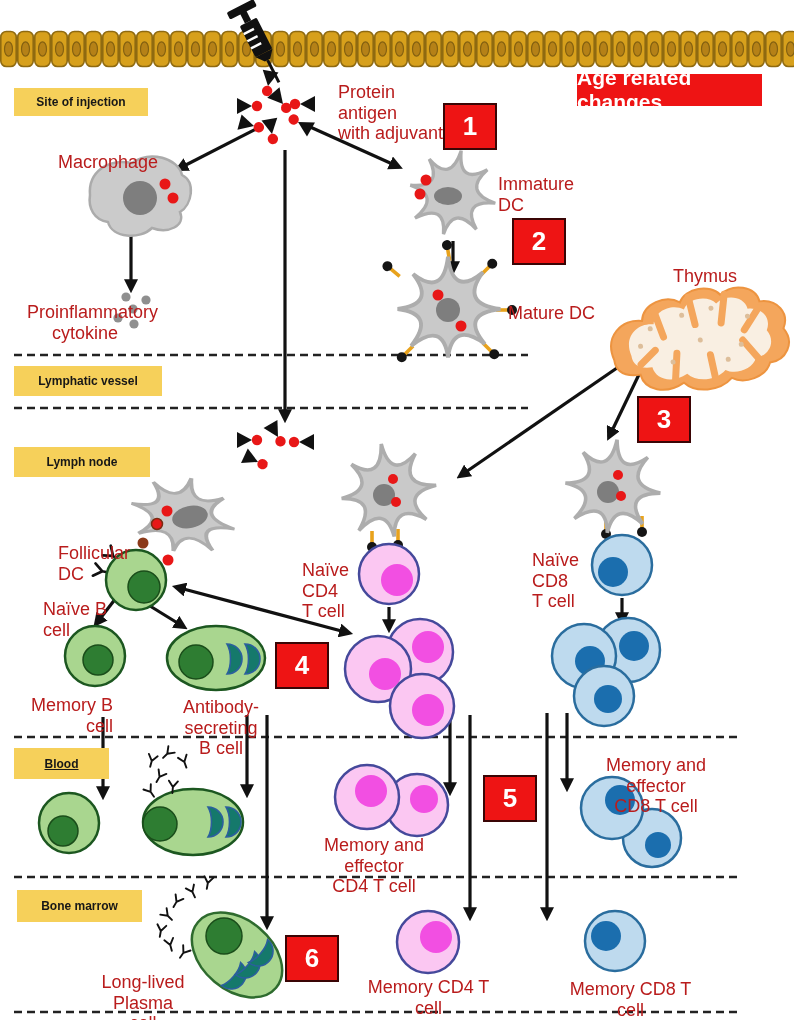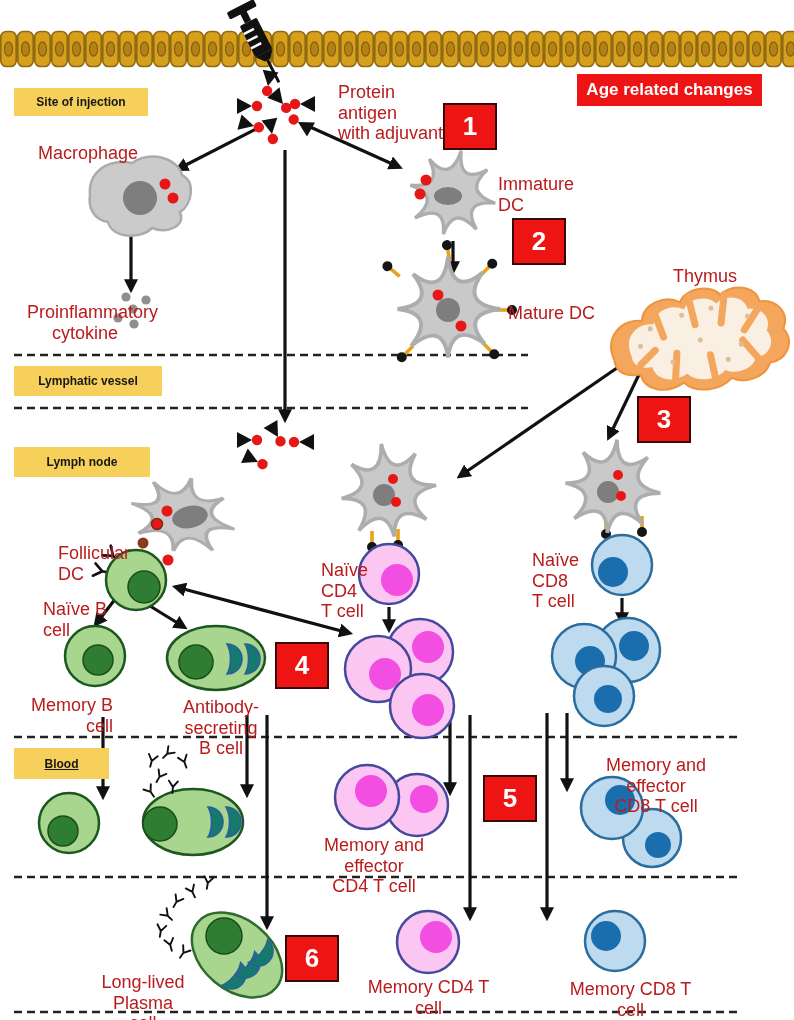--- a/index.html
+++ b/index.html
@@ -6,21 +6,21 @@
   #stage{position:relative;width:794px;height:1020px;background:#fff;overflow:hidden;
          font-family:"Liberation Sans",sans-serif;}
   #art{position:absolute;left:0;top:0;z-index:1;}
   .lbl{position:absolute;z-index:2;font-weight:normal;font-size:18px;line-height:1.15;
        color:#b91c1c;white-space:pre-line;}
   .comp{position:absolute;z-index:2;background:#F6D05A;color:#171717;font-weight:bold;
         font-size:12px;display:flex;align-items:center;justify-content:center;text-align:center;}
   .step{position:absolute;z-index:2;width:50px;height:43px;background:#EE1414;border:2px solid #3a0505;
         color:#fff;font-weight:bold;font-size:26px;display:flex;align-items:center;justify-content:center;}
   .banner{position:absolute;z-index:2;left:577px;top:74px;width:185px;height:32px;background:#EE1414;
-        color:#fff;font-weight:bold;font-size:17px;display:flex;align-items:center;justify-content:center;}
+        color:#fff;font-weight:bold;font-size:21px;display:flex;align-items:center;justify-content:center;}
   line.ar{stroke:#111;stroke-width:3.2;marker-end:url(#ah);}
   line.ar2{stroke:#111;stroke-width:3.2;marker-start:url(#ah);marker-end:url(#ah);}
   line.dash{stroke:#222;stroke-width:2.4;stroke-dasharray:8 5;}
 </style>
 </head>
 <body>
 
 <div id="stage">
 
 <svg id="art" width="794" height="1020" viewBox="0 0 794 1020">
@@ -307,39 +307,40 @@
     <use href="#ab" transform="translate(184,952) rotate(35)"></use>
   </g>
 </svg>
 
 <div class="banner">Age related changes</div>
 
 <div class="comp" style="left:14px;top:88px;width:134px;height:28px;">Site of injection</div>
 <div class="comp" style="left:14px;top:366px;width:148px;height:30px;">Lymphatic vessel</div>
 <div class="comp" style="left:14px;top:447px;width:136px;height:30px;">Lymph node</div>
 <div class="comp" style="left:14px;top:748px;width:95px;height:31px;text-decoration:underline;">Blood</div>
+<div class="comp" style="left:17px;top:890px;width:125px;height:32px;">Bone marrow</div>
 
 <div class="step" style="left:443px;top:103px;">1</div>
 <div class="step" style="left:512px;top:218px;">2</div>
 <div class="step" style="left:637px;top:396px;">3</div>
 <div class="step" style="left:275px;top:642px;">4</div>
 <div class="step" style="left:483px;top:775px;">5</div>
 <div class="step" style="left:285px;top:935px;">6</div>
 
 <div class="lbl" style="left:338px;top:82px;width:115px;">Protein antigen
 with adjuvant</div>
-<div class="lbl" style="left:38px;top:143px;width:120px;text-align:left;">Macrophage</div>
+<div class="lbl" style="left:38px;top:152px;width:120px;text-align:right;">Macrophage</div>
 <div class="lbl" style="left:4px;top:302px;width:116px;text-align:center;margin-left:23px;">Proinflammatory
 cytokine</div>
 <div class="lbl" style="left:498px;top:174px;width:100px;">Immature DC</div>
 <div class="lbl" style="left:508px;top:303px;width:90px;">Mature DC</div>
 <div class="lbl" style="left:660px;top:266px;width:90px;text-align:center;">Thymus</div>
 <div class="lbl" style="left:58px;top:497px;width:90px;margin-top:46px;">Follicular DC</div>
 <div class="lbl" style="left:26px;top:599px;width:76px;padding-left:17px;">Naïve B cell</div>
-<div class="lbl" style="left:302px;top:560px;width:66px;margin-left:19px;">Naïve CD4
+<div class="lbl" style="left:302px;top:560px;width:66px;">Naïve CD4
 T cell</div>
 <div class="lbl" style="left:532px;top:550px;width:66px;">Naïve CD8
 T cell</div>
 <div class="lbl" style="left:18px;top:695px;width:95px;text-align:right;">Memory B cell</div>
 <div class="lbl" style="left:158px;top:697px;width:126px;text-align:center;">Antibody-secreting
 B cell</div>
 <div class="lbl" style="left:308px;top:835px;width:132px;text-align:center;">Memory and effector
 CD4 T cell</div>
 <div class="lbl" style="left:590px;top:755px;width:132px;text-align:center;">Memory and effector
 CD8 T cell</div>

